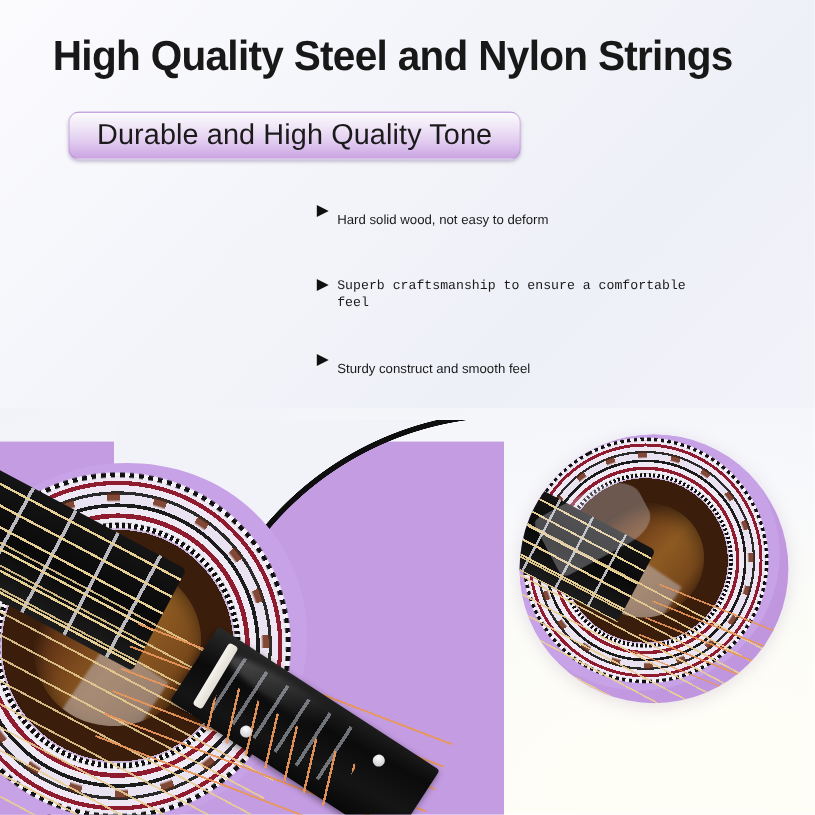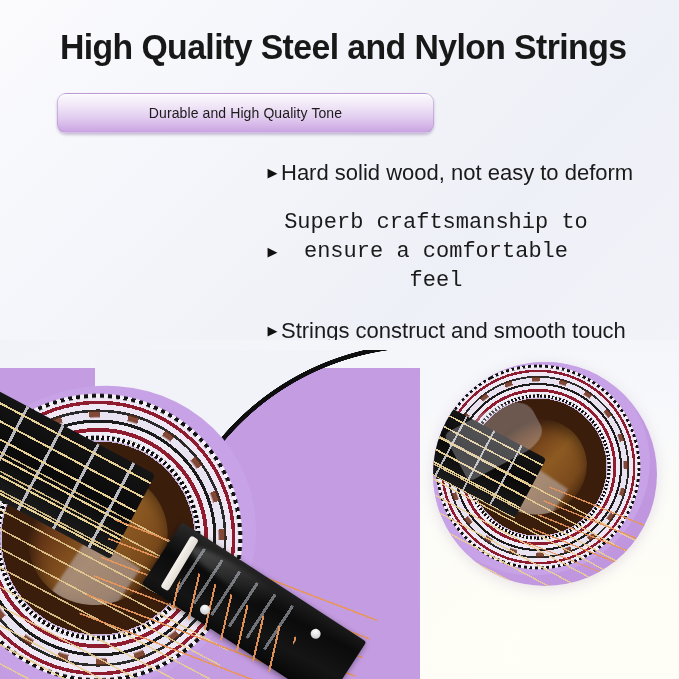--- a/index.html
+++ b/index.html
@@ -7,21 +7,20 @@
   body {
     font-family:"Liberation Sans", sans-serif;
     background:#ffffff;
     overflow:hidden;
     position:relative;
   }
   #page {
     position:relative;
     width:679px; height:679px;
     overflow:hidden;
-    text-align:center;
   }
 
   
   .top-panel{
     position:absolute; left:0; top:0; width:679px; height:340px;
     background:
       linear-gradient(135deg,#fbfbfe 0%,#f4f5fa 38%,#eef0f7 70%,#f2f3f9 100%);
   }
   .headline{
     position:absolute; left:44px; top:27px; width:620px;
@@ -37,34 +36,35 @@
   .badge{
     position:absolute; left:57px; top:93px;
     width:377px; height:40px;
     border-radius:9px;
     background:linear-gradient(180deg,#fafafd 0%,#f2eaf8 26%,#e2cdf0 62%,#caa4e2 100%);
     box-shadow:0 2px 3px rgba(90,60,120,.30), inset 0 1px 0 rgba(255,255,255,.85);
     border:1px solid rgba(176,140,205,.55);
     display:flex; align-items:center; justify-content:center;
   }
   .badge-label{
-    font-size:14px; color:#1b1b1b; letter-spacing:.1px;
+    font-size:24px; color:#1b1b1b; letter-spacing:.1px;
     font-family:"Liberation Sans", sans-serif;
     white-space:nowrap;
   }
 
   .bullets{ position:absolute; left:264px; top:158px; width:400px; }
   .bullet-row{ display:flex; align-items:center; margin-bottom:21px; }
   .bullet-row:last-child{ margin-bottom:0; }
   .bullet-mark{
     flex:0 0 auto; width:17px; font-size:13px; color:#101010; line-height:1;
   }
   .bullet-text{
-    font-size:22px; color:#1a1a1a; line-height:1.32;
+    font-size:11px; color:#1a1a1a; line-height:1.32;
     font-family:"Liberation Sans", sans-serif;
+    margin-top:19px;
   }
 
   
   .photo-panel{
     position:absolute; left:0; top:340px; width:679px; height:339px;
     background:
       radial-gradient(130% 120% at 88% 92%, #fffef6 0%, #fdfdf7 30%, #f7f8fb 62%, #f1f3f8 100%);
     overflow:hidden;
   }
   .body-clip{
@@ -319,21 +319,21 @@
       <li class="bullet-row">
         <span class="bullet-mark">▶</span>
         <span class="bullet-text">Hard solid wood, not easy to deform</span>
       </li>
       <li class="bullet-row">
         <span class="bullet-mark">▶</span>
         <span class="bullet-text" style="max-width:310px;font-family:Liberation Mono, monospace;">Superb craftsmanship to ensure a comfortable feel</span>
       </li>
       <li class="bullet-row">
         <span class="bullet-mark">▶</span>
-        <span class="bullet-text">Strings construct and smooth touch</span>
+        <span class="bullet-text">Sturdy construct and smooth feel</span>
       </li>
     </ul>
   </section>
 
   <section class="photo-panel">
 
     <div class="body-clip">
       <div class="body-fill"></div>
       <div class="body-curve"></div>
       <div class="body-curve-line"></div>

